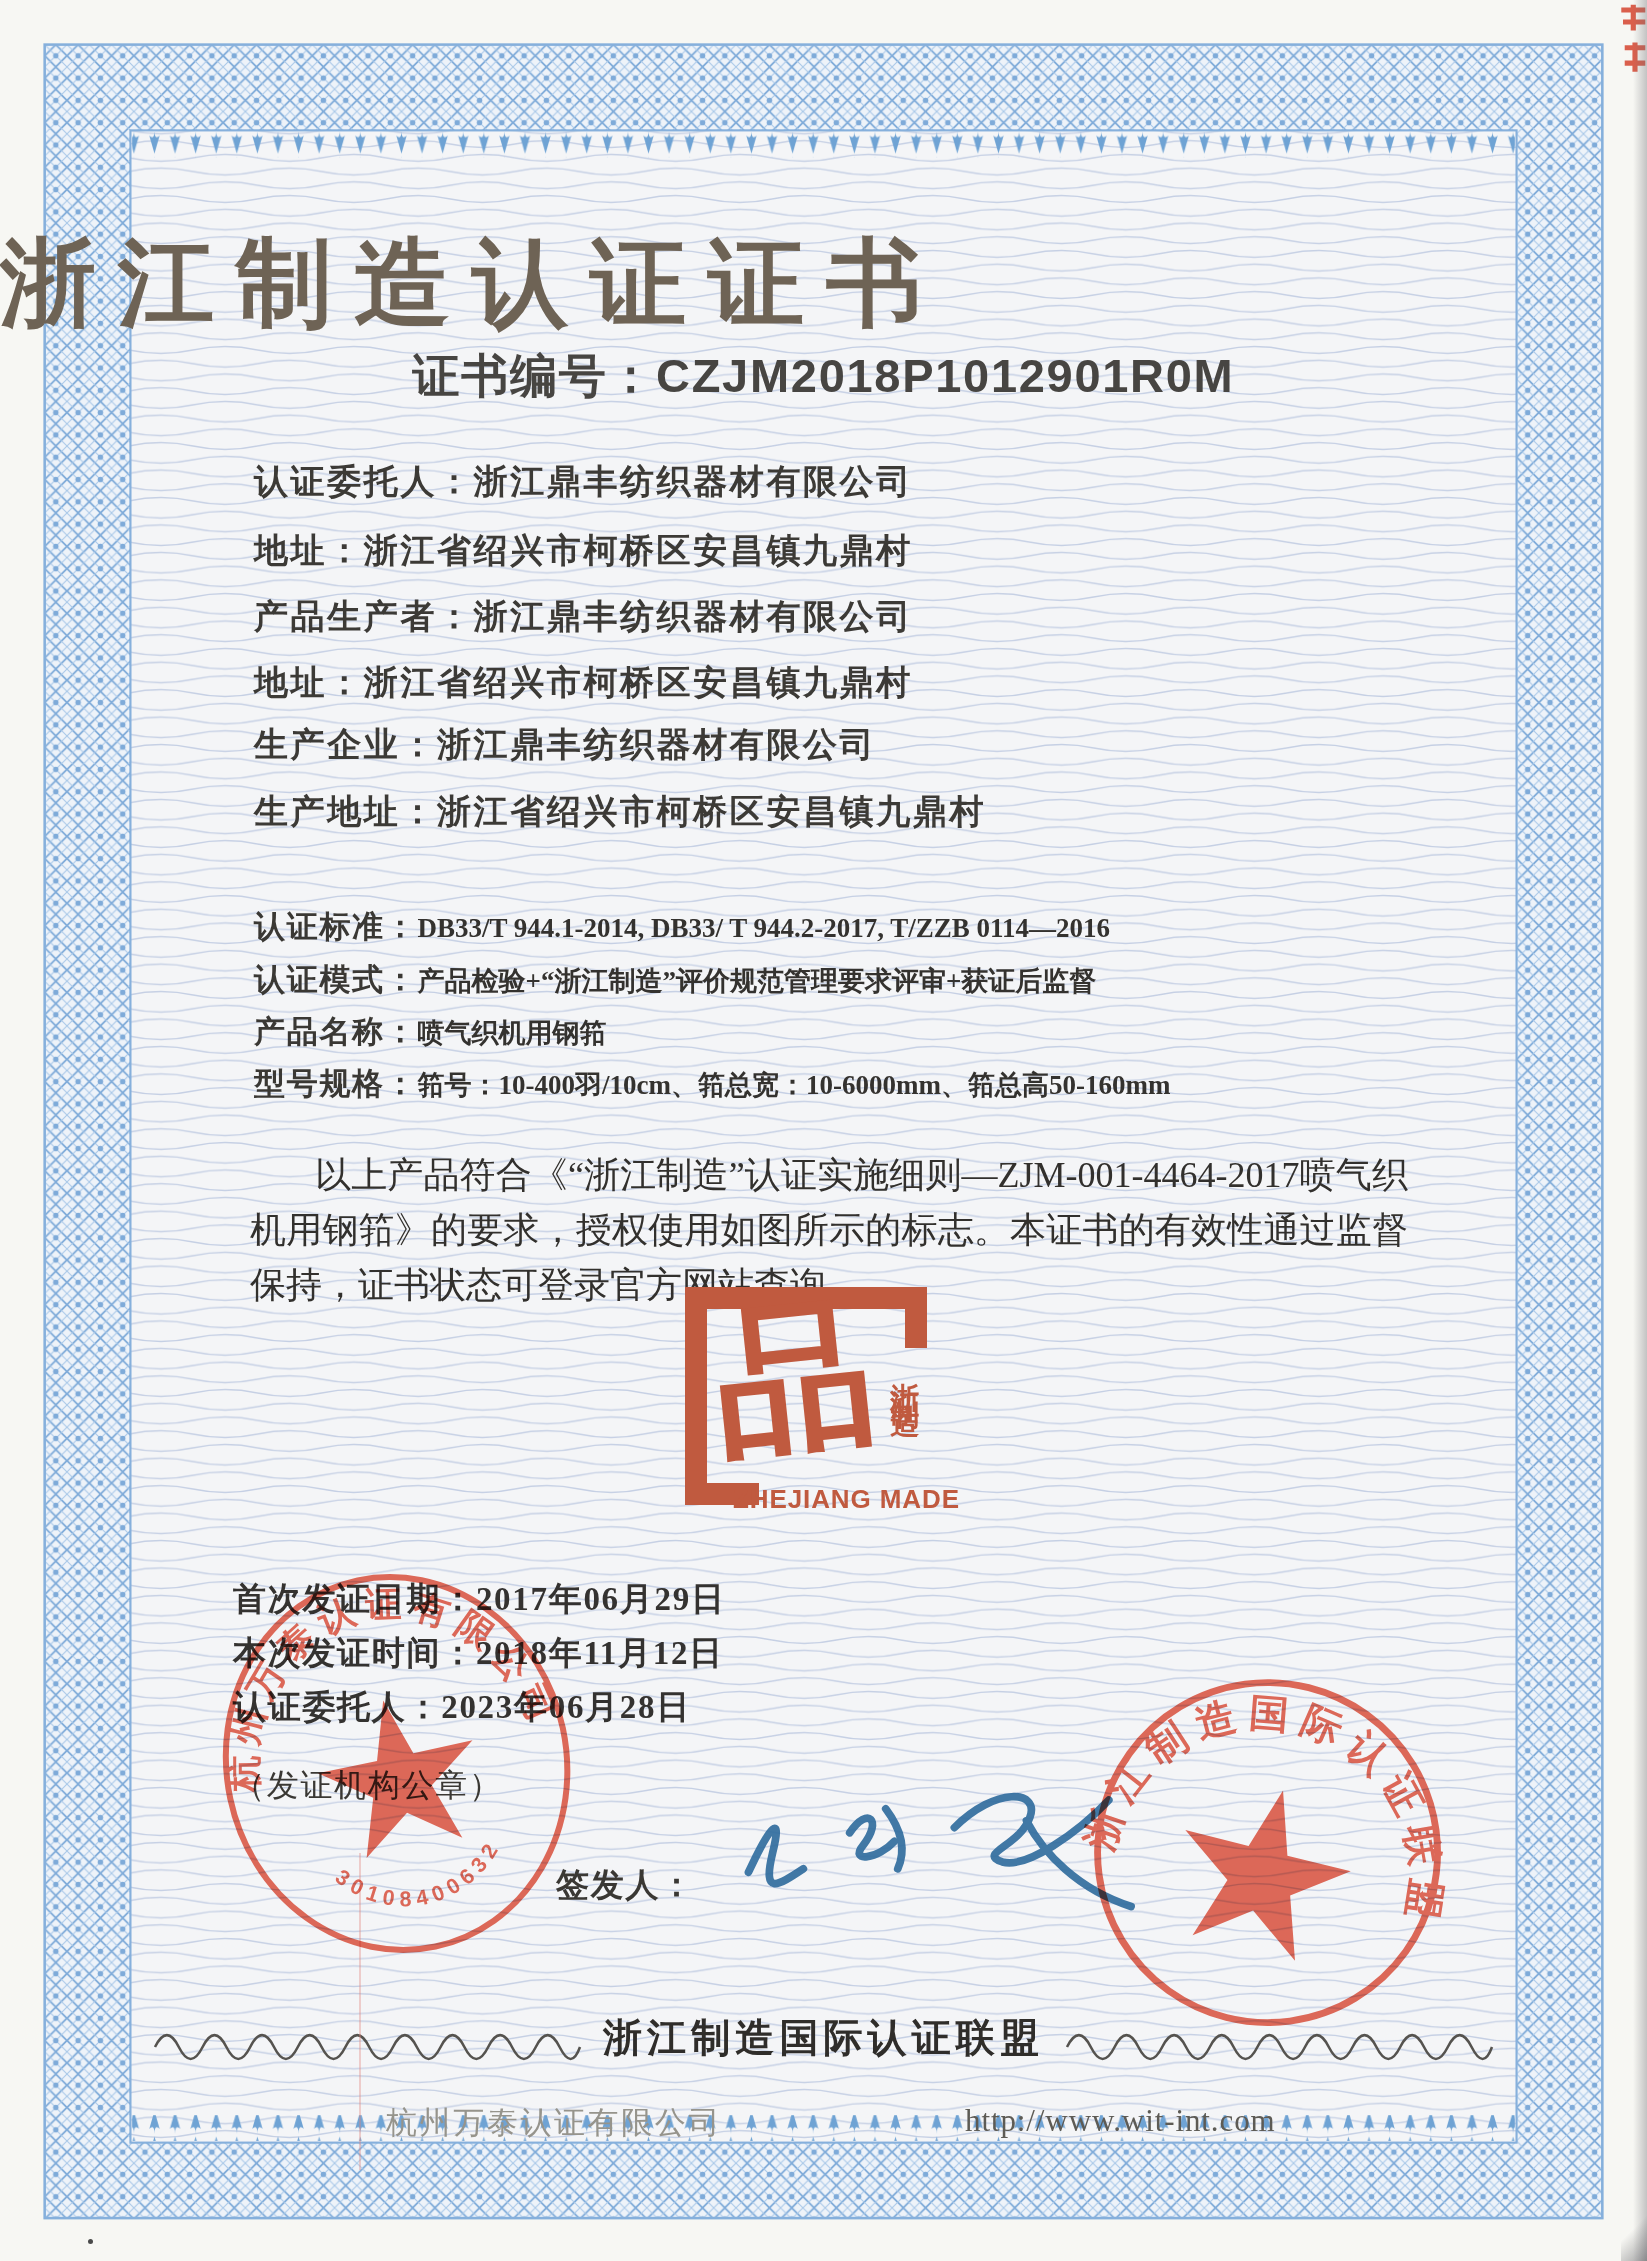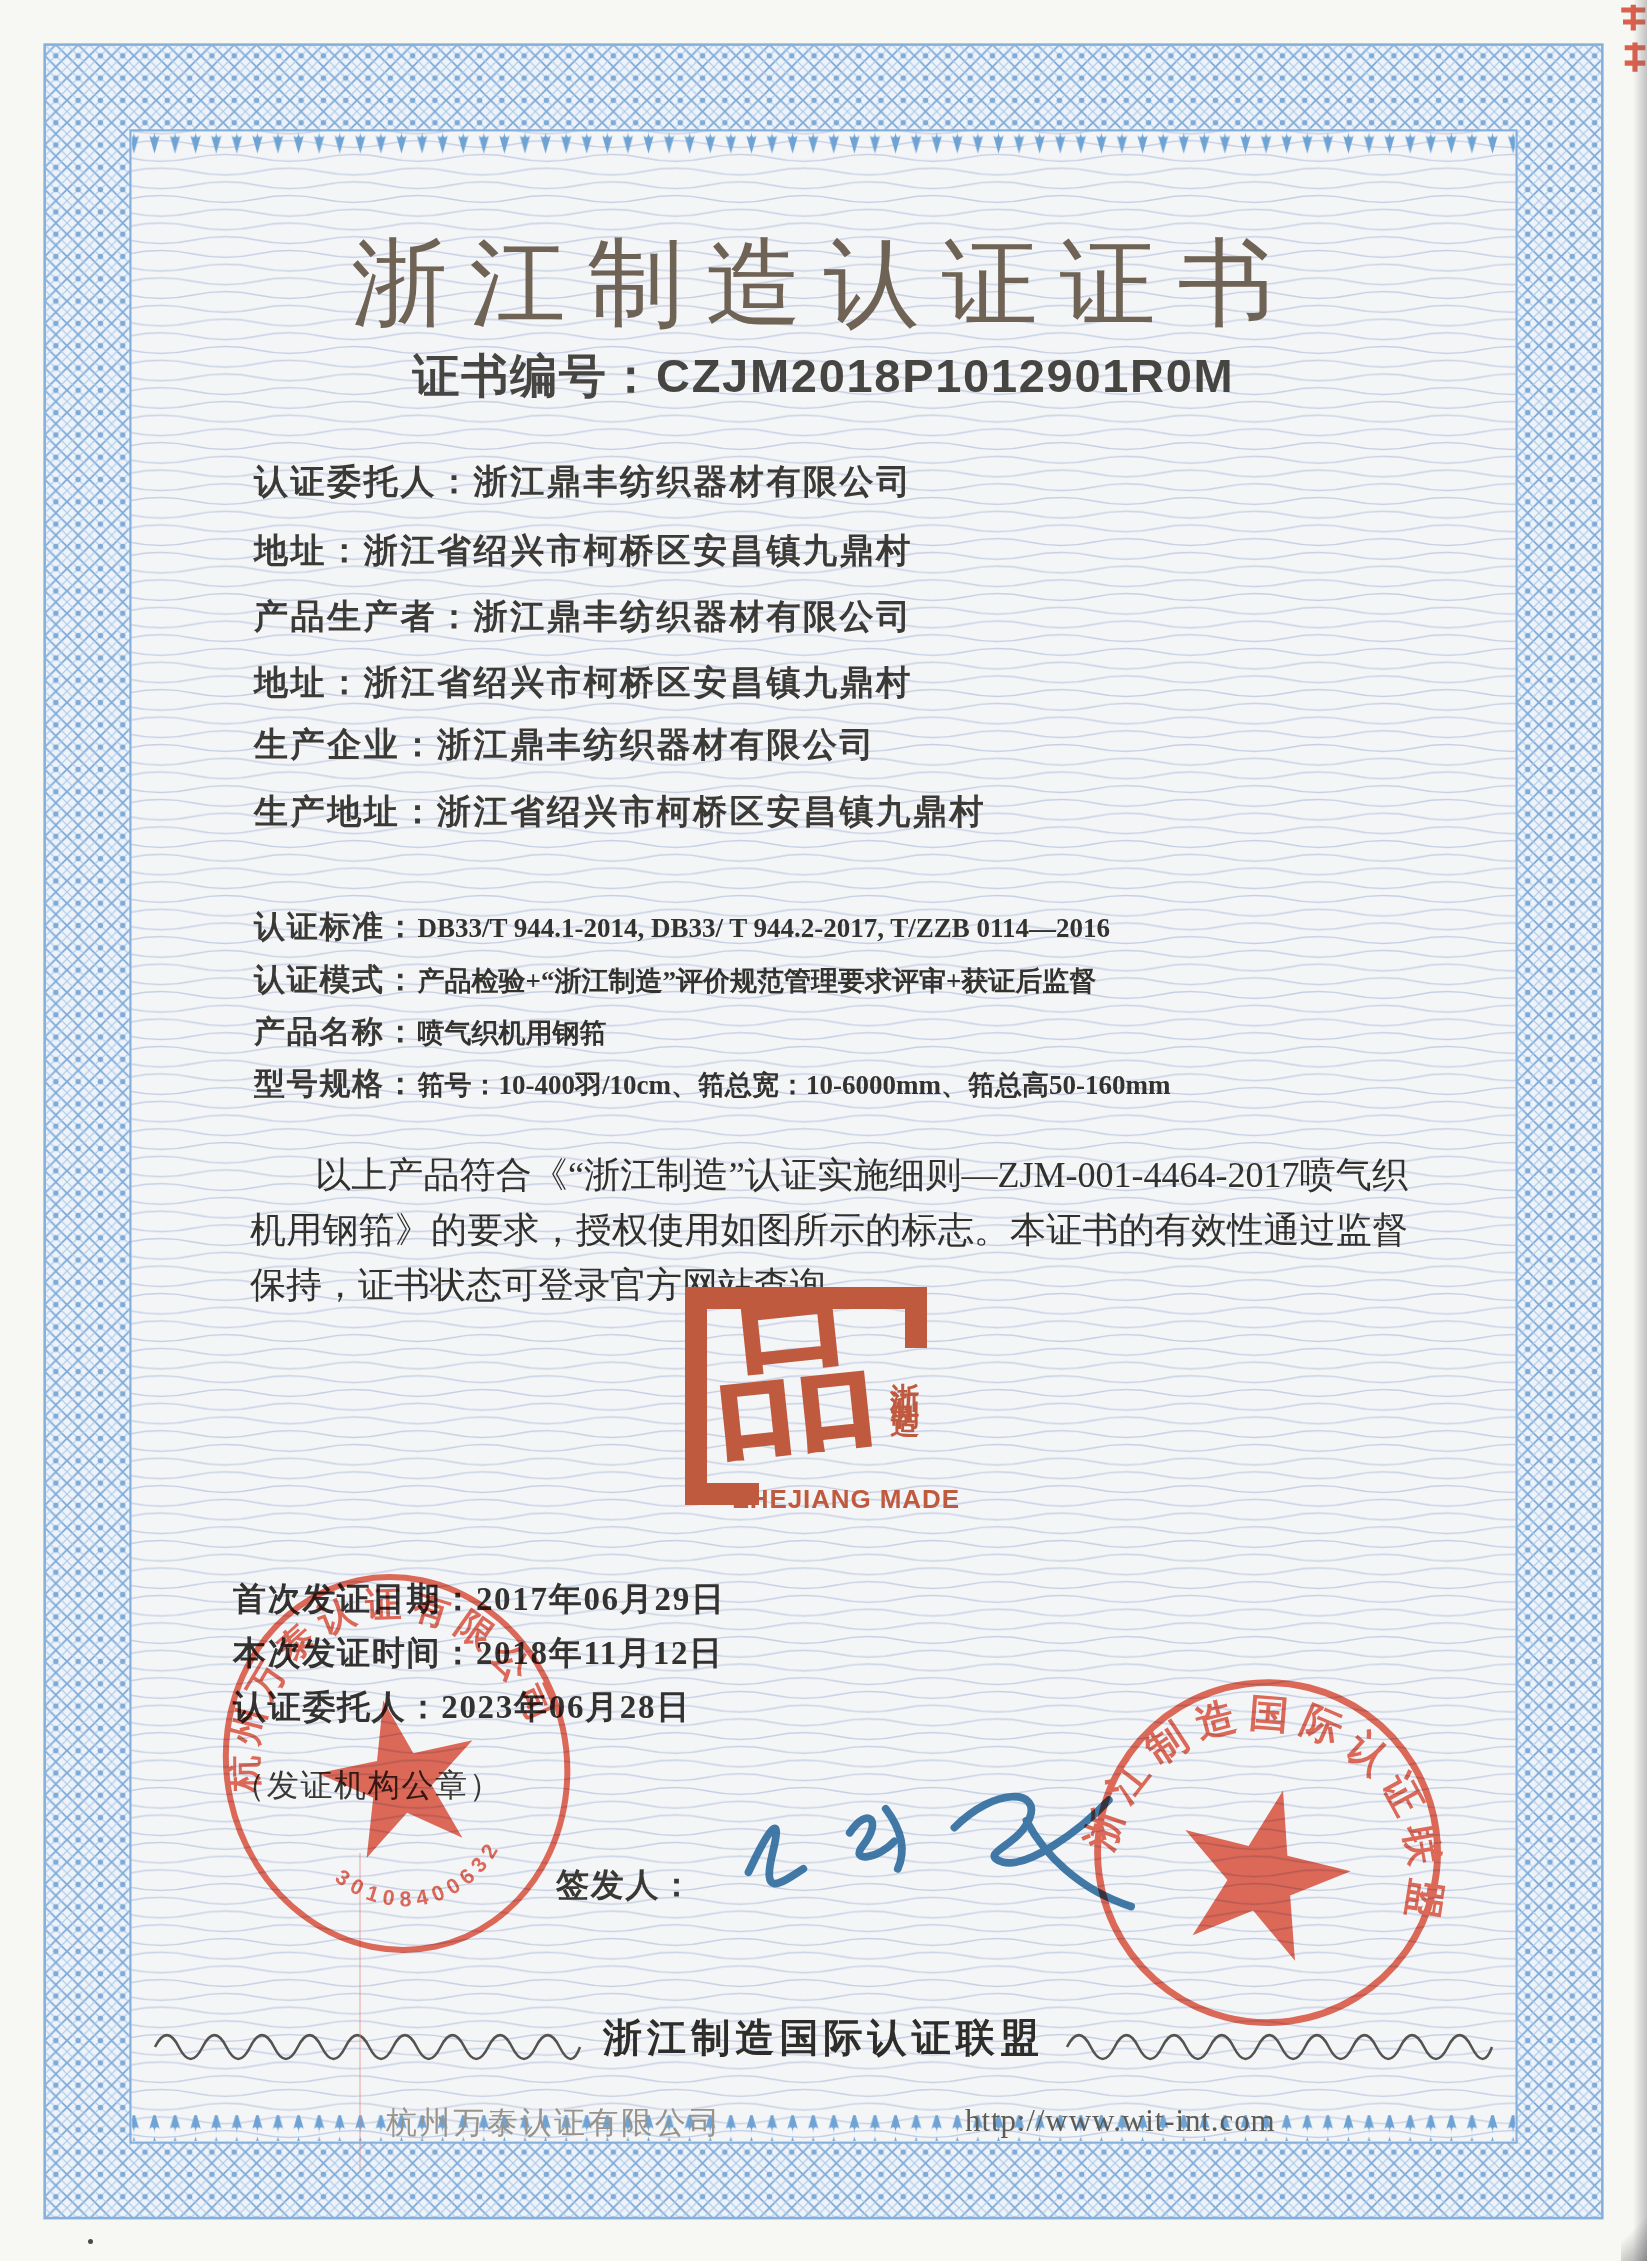--- a/index.html
+++ b/index.html
@@ -1,21 +1,21 @@
 <!DOCTYPE html>
 <html style="font-size:13.7px"><head>
 <meta charset="utf-8">
 <style>
   html,body{margin:0;padding:0;}
   body{width:1647px;height:2261px;background:#e9e9e7;font-family:"Liberation Sans",sans-serif;}
   .page{position:relative;width:1647px;height:2261px;background:#f7f7f3;overflow:hidden;}
   .bg{position:absolute;left:0;top:0;z-index:0;}
   
-  .title{position:absolute;left:0;top:156px;width:100%;text-align:center;
-         font-family:"Liberation Serif",serif;font-weight:400;font-size:96px;
+  .title{position:absolute;left:0;top:156px;width:100%;
+         font-family:"Liberation Serif",serif;font-weight:700;font-size:96px;
          letter-spacing:22px;color:#6e6355;}
   
   .certnum{position:absolute;left:0;top:345px;width:100%;text-align:center;
            font-weight:700;font-size:47px;letter-spacing:1.7px;color:#474542;}
   
   .frow{position:absolute;left:254px;white-space:nowrap;}
   .flab,.fval{font-weight:700;font-size:34px;letter-spacing:2.6px;color:#3c3a36;text-align:right;}
   
   .srow{position:absolute;left:254px;white-space:nowrap;}
   .slab{font-weight:700;font-size:31px;letter-spacing:1.7px;color:#3a3834;}

